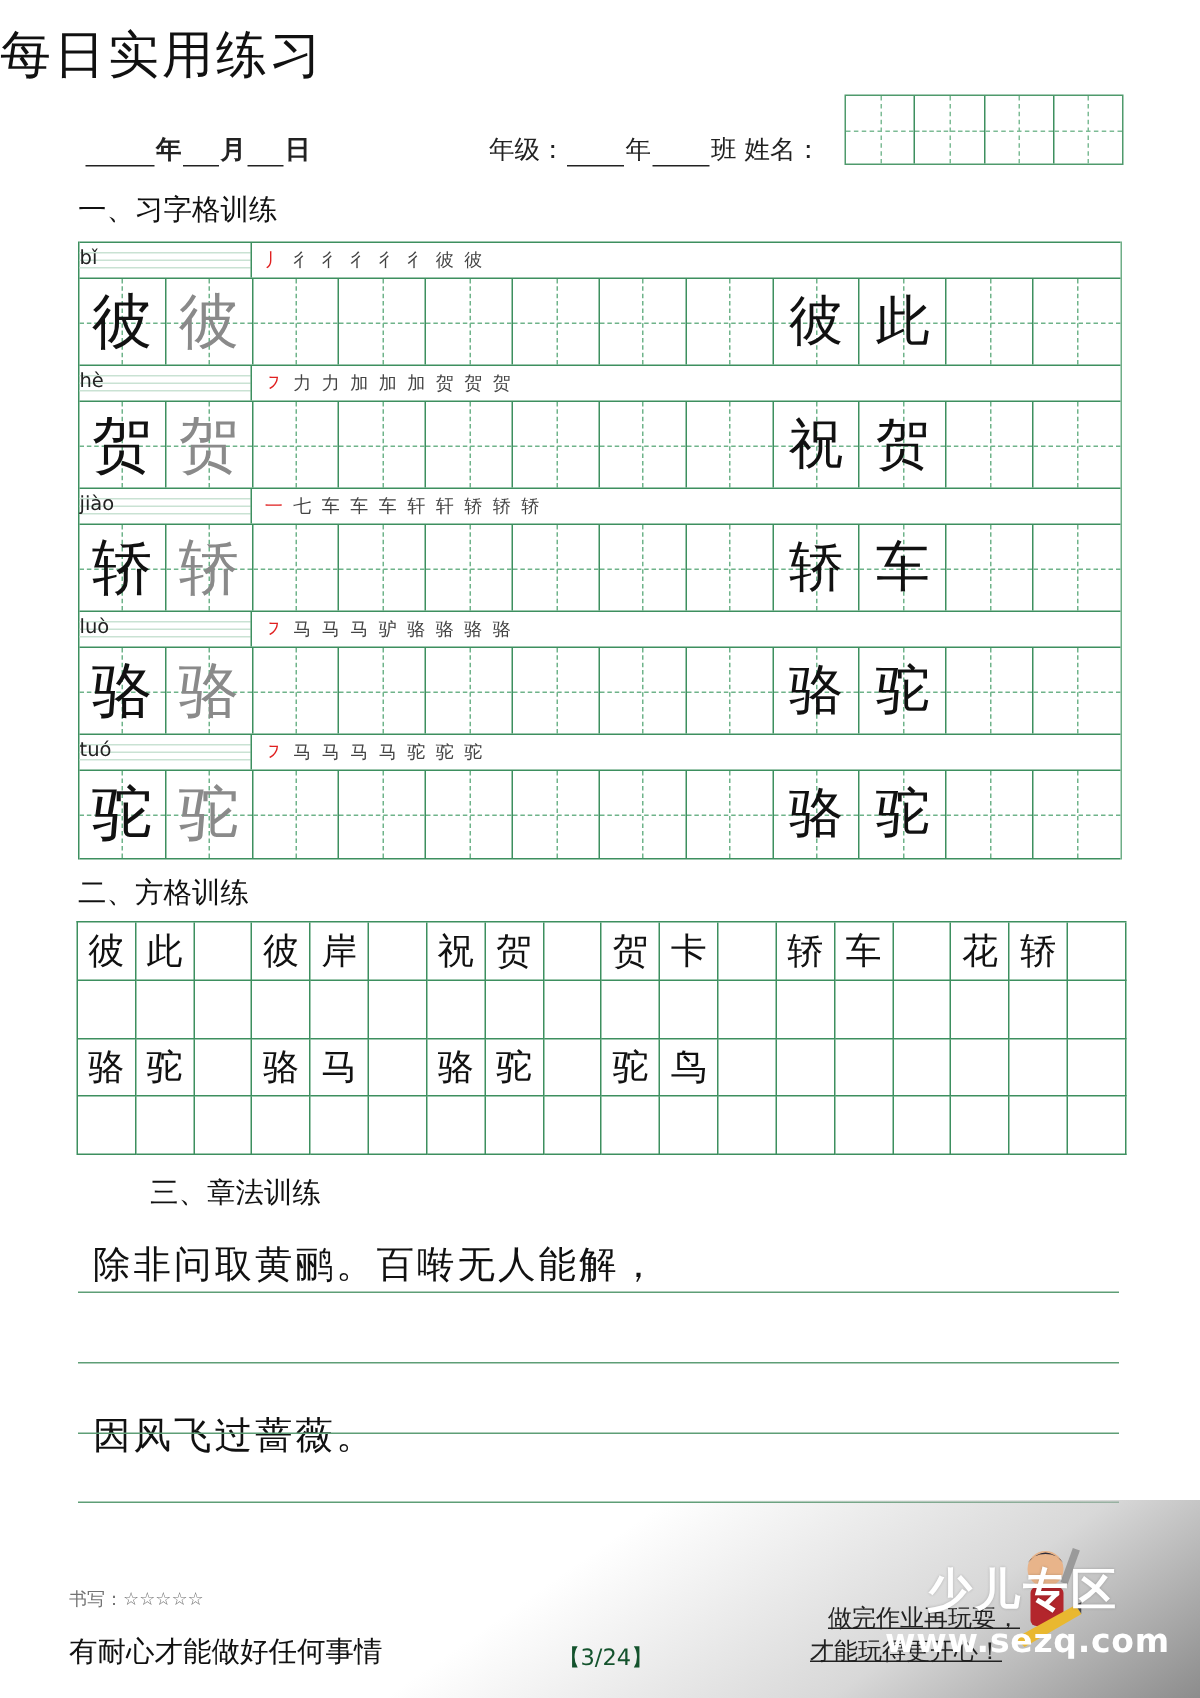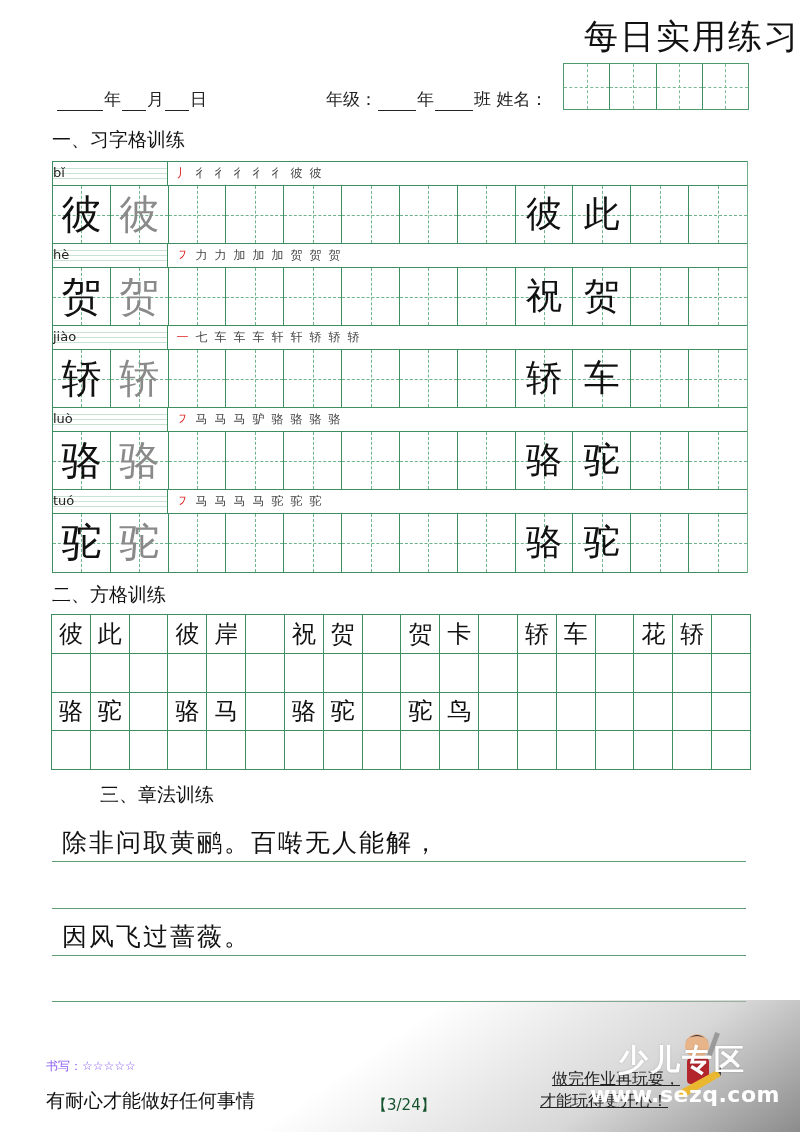--- a/index.html
+++ b/index.html
@@ -4,21 +4,21 @@
 <style>
   html, body { margin: 0; padding: 0; }
   body {
     width: 800px; height: 1132px; position: relative; overflow: hidden;
     background: #ffffff;
     font-family: "DejaVu Sans", "Liberation Sans", sans-serif;
     color: #111;
   }
   .abs { position: absolute; }
   .title {
-    left: 0; width: 800px; top: 14px; text-align: right;
+    left: 0; width: 800px; top: 14px; text-align: left;
     font-size: 34px; letter-spacing: 2px; color: #111;
   }
   .info { top: 88px; font-size: 17px; color: #222; white-space: nowrap; }
   .blank { display: inline-block; border-bottom: 1px solid #222; height: 16px; vertical-align: bottom; margin: 0 1px; }
   .namebox {
     left: 563px; top: 63px; width: 186px; height: 47px;
     border: 1.5px solid #4f9a6c; box-sizing: border-box; display: flex;
   }
   .namebox .nc { flex: 1; position: relative; border-right: 1.5px solid #3d8f5f; }
   .namebox .nc:last-child { border-right: none; }
@@ -76,34 +76,34 @@
 
   
   .line { left: 52px; width: 694px; height: 0; border-top: 1.5px solid #5e9e76; }
   .verse { left: 62px; font-family: Liberation Mono, monospace; font-size: 25px; color: #111; letter-spacing: 2px; }
 
   
   .footer-bg {
     left: 0; top: 1000px; width: 800px; height: 132px;
     background: linear-gradient(145deg, rgba(255,255,255,0) 45%, rgba(190,190,190,0.6) 75%, rgba(120,120,120,0.85) 100%);
   }
-  .rating { left: 46px; top: 1058px; font-size: 12px; color: #8b5cf6; }
+  .rating { left: 46px; top: 1058px; font-size: 12px; color: #737373; }
   .motto { left: 46px; top: 1088px; font-size: 19px; color: #111; }
   .page { left: 372px; top: 1096px; font-size: 15px; color: #14532d; }
   .slogan { left: 540px; top: 1068px; font-size: 16px; color: #222; font-family: "DejaVu Serif", serif; line-height: 22px; text-decoration: underline; }
   .brand { left: 618px; top: 1040px; font-size: 30px; font-weight: bold; color: #fff; letter-spacing: 2px; text-shadow: 0 0 2px rgba(0,0,0,0.2); }
   .url { left: 590px; top: 1082px; font-size: 22px; color: #fff; font-weight: bold; letter-spacing: 0.5px; text-align: center; }
   .mascot { left: 675px; top: 1030px; width: 46px; height: 70px; }
 </style>
 </head>
 <body>
 
 <div class="abs title">每日实用练习</div>
 
-<div class="abs info" style="left:56px;">
+<div class="abs info" style="left:56px;font-weight:bold;">
   <span class="blank" style="width:46px"></span><span>年</span><span class="blank" style="width:24px"></span><span>月</span><span class="blank" style="width:24px"></span><span>日</span>
 </div>
 
 <div class="abs info" style="left:326px;">
   <span>年级：</span><span class="blank" style="width:38px"></span><span>年</span><span class="blank" style="width:38px"></span><span>班</span>
   <span>姓名：</span>
 </div>
 
 <div class="abs namebox">
   <div class="nc"></div>
@@ -379,21 +379,21 @@
     <div class="sq"></div>
     <div class="sq"></div>
     <div class="sq"></div>
     <div class="sq"></div>
   </div>
 
 <div class="abs section-title" style="top:782px;margin-left:48px;">三、章法训练</div>
 <div class="abs verse" style="top:826px;">除非问取黄鹂。百啭无人能解，</div>
 <div class="abs line" style="top:861px;"></div>
 <div class="abs line" style="top:908px;"></div>
-<div class="abs verse" style="top:920px;">因风飞过蔷薇。</div>
+<div class="abs verse" style="top:940px;">因风飞过蔷薇。</div>
 <div class="abs line" style="top:955px;"></div>
 <div class="abs line" style="top:1001px;"></div>
 
 <div class="abs footer-bg"></div>
 <div class="abs rating">书写：☆☆☆☆☆</div>
 <div class="abs motto">有耐心才能做好任何事情</div>
 <div class="abs page">【3/24】</div>
 <div class="abs slogan">
   <div style="padding-left:12px">做完作业再玩耍，</div>
   <div>才能玩得更开心！</div>

